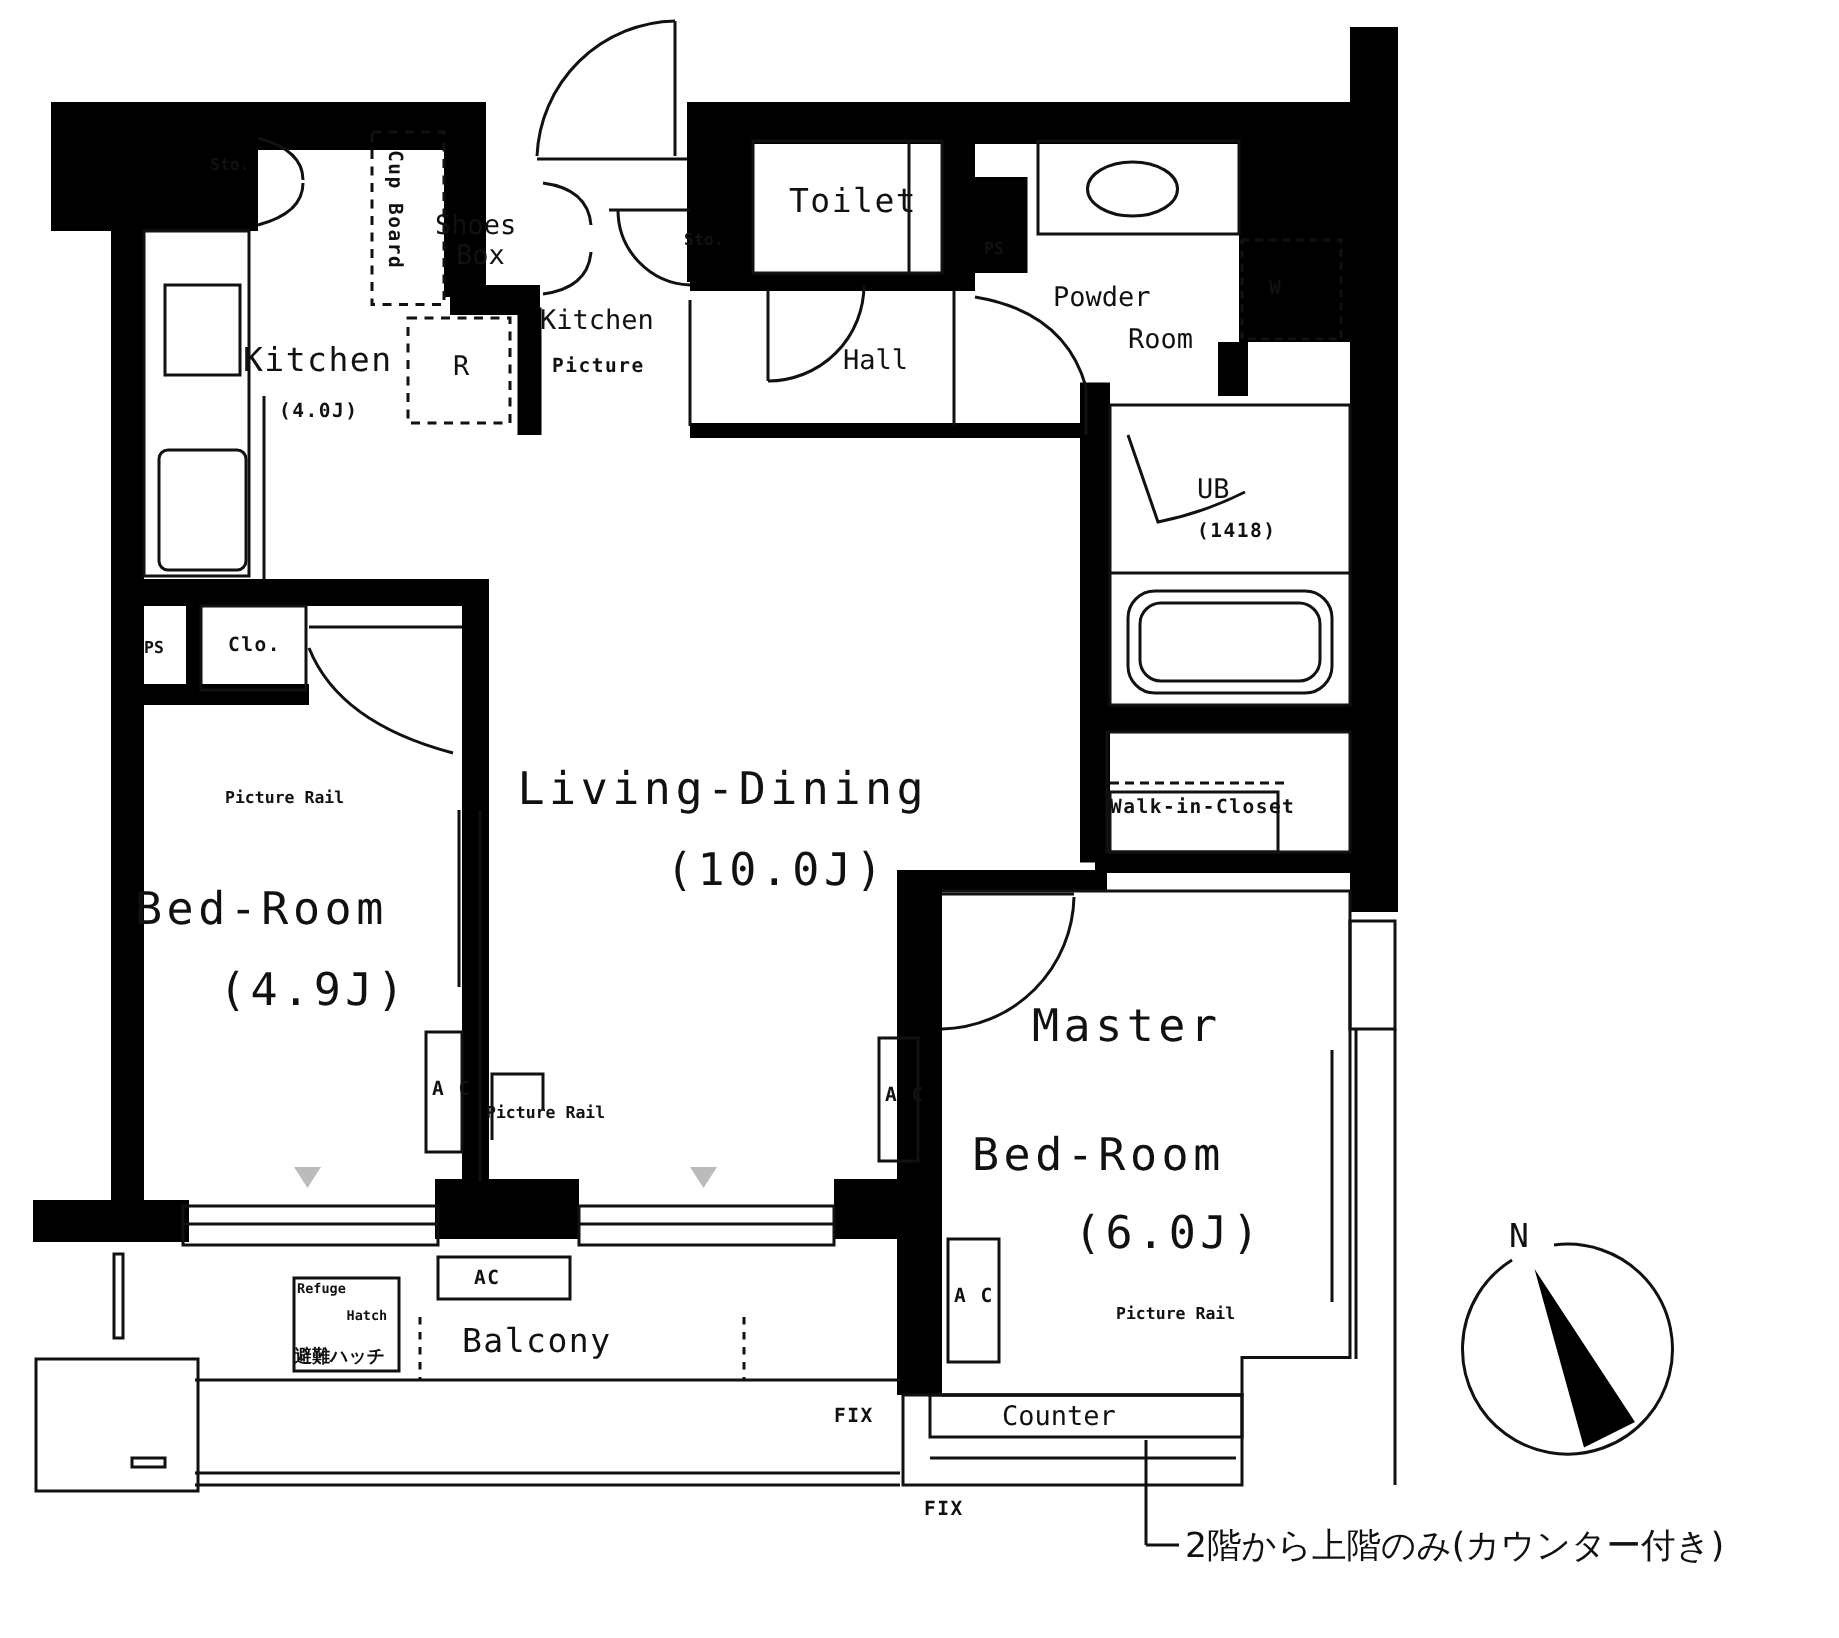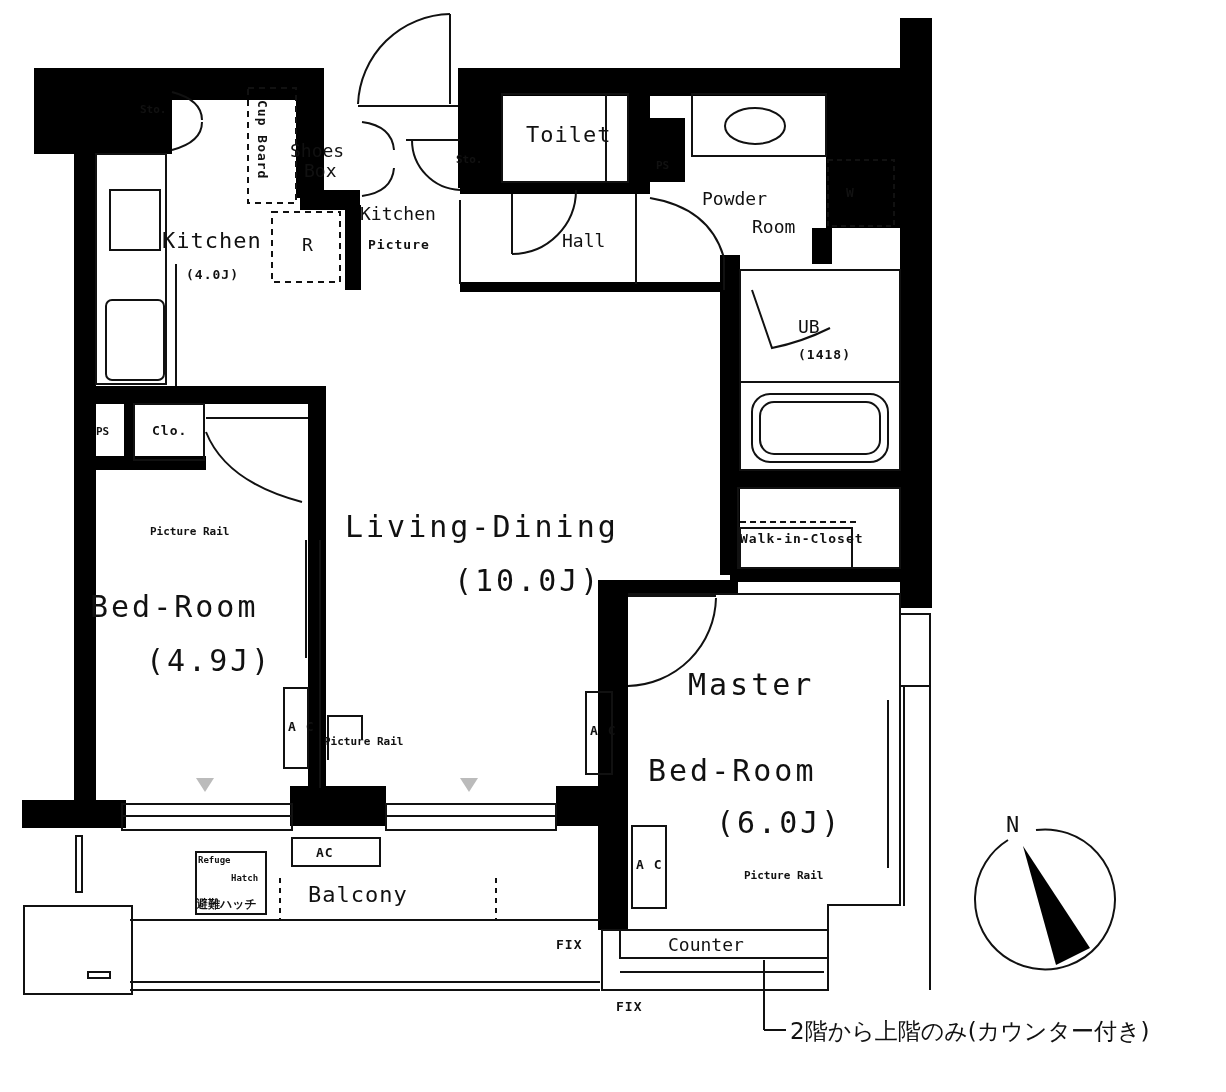--- a/index.html
+++ b/index.html
@@ -146,21 +146,21 @@
     <line x1="496" y1="878" x2="496" y2="920" stroke-dasharray="5,5"></line>
 
     <path d="M1036,830 A70,70 0 1 1 1008,840"></path>
   </g>
   <polygon points="1023,846 1090,948 1056,965" fill="#000"></polygon>
   <polygon points="196,778 214,778 205,792" fill="#bbb"></polygon>
   <polygon points="460,778 478,778 469,792" fill="#bbb"></polygon>
 </svg>
 
 <div class="lbl big" style="left:345px;top:512px;">Living-Dining</div>
-<div class="lbl big" style="left:444px;top:566px;margin-left:10px;">(10.0J)</div>
+<div class="lbl big" style="left:444px;top:566px;">(10.0J)</div>
 <div class="lbl big" style="left:90px;top:592px;">Bed-Room</div>
 <div class="lbl big" style="left:146px;top:646px;">(4.9J)</div>
 <div class="lbl big" style="left:688px;top:670px;">Master</div>
 <div class="lbl big" style="left:648px;top:756px;">Bed-Room</div>
 <div class="lbl big" style="left:716px;top:808px;">(6.0J)</div>
 <div class="lbl mid" style="left:162px;top:230px;">Kitchen</div>
 <div class="lbl xs" style="left:186px;top:268px;">(4.0J)</div>
 <div class="lbl sm" style="left:360px;top:205px;">Kitchen</div>
 <div class="lbl xs" style="left:368px;top:238px;">Picture</div>
 <div class="lbl sm" style="left:562px;top:232px;">Hall</div>

